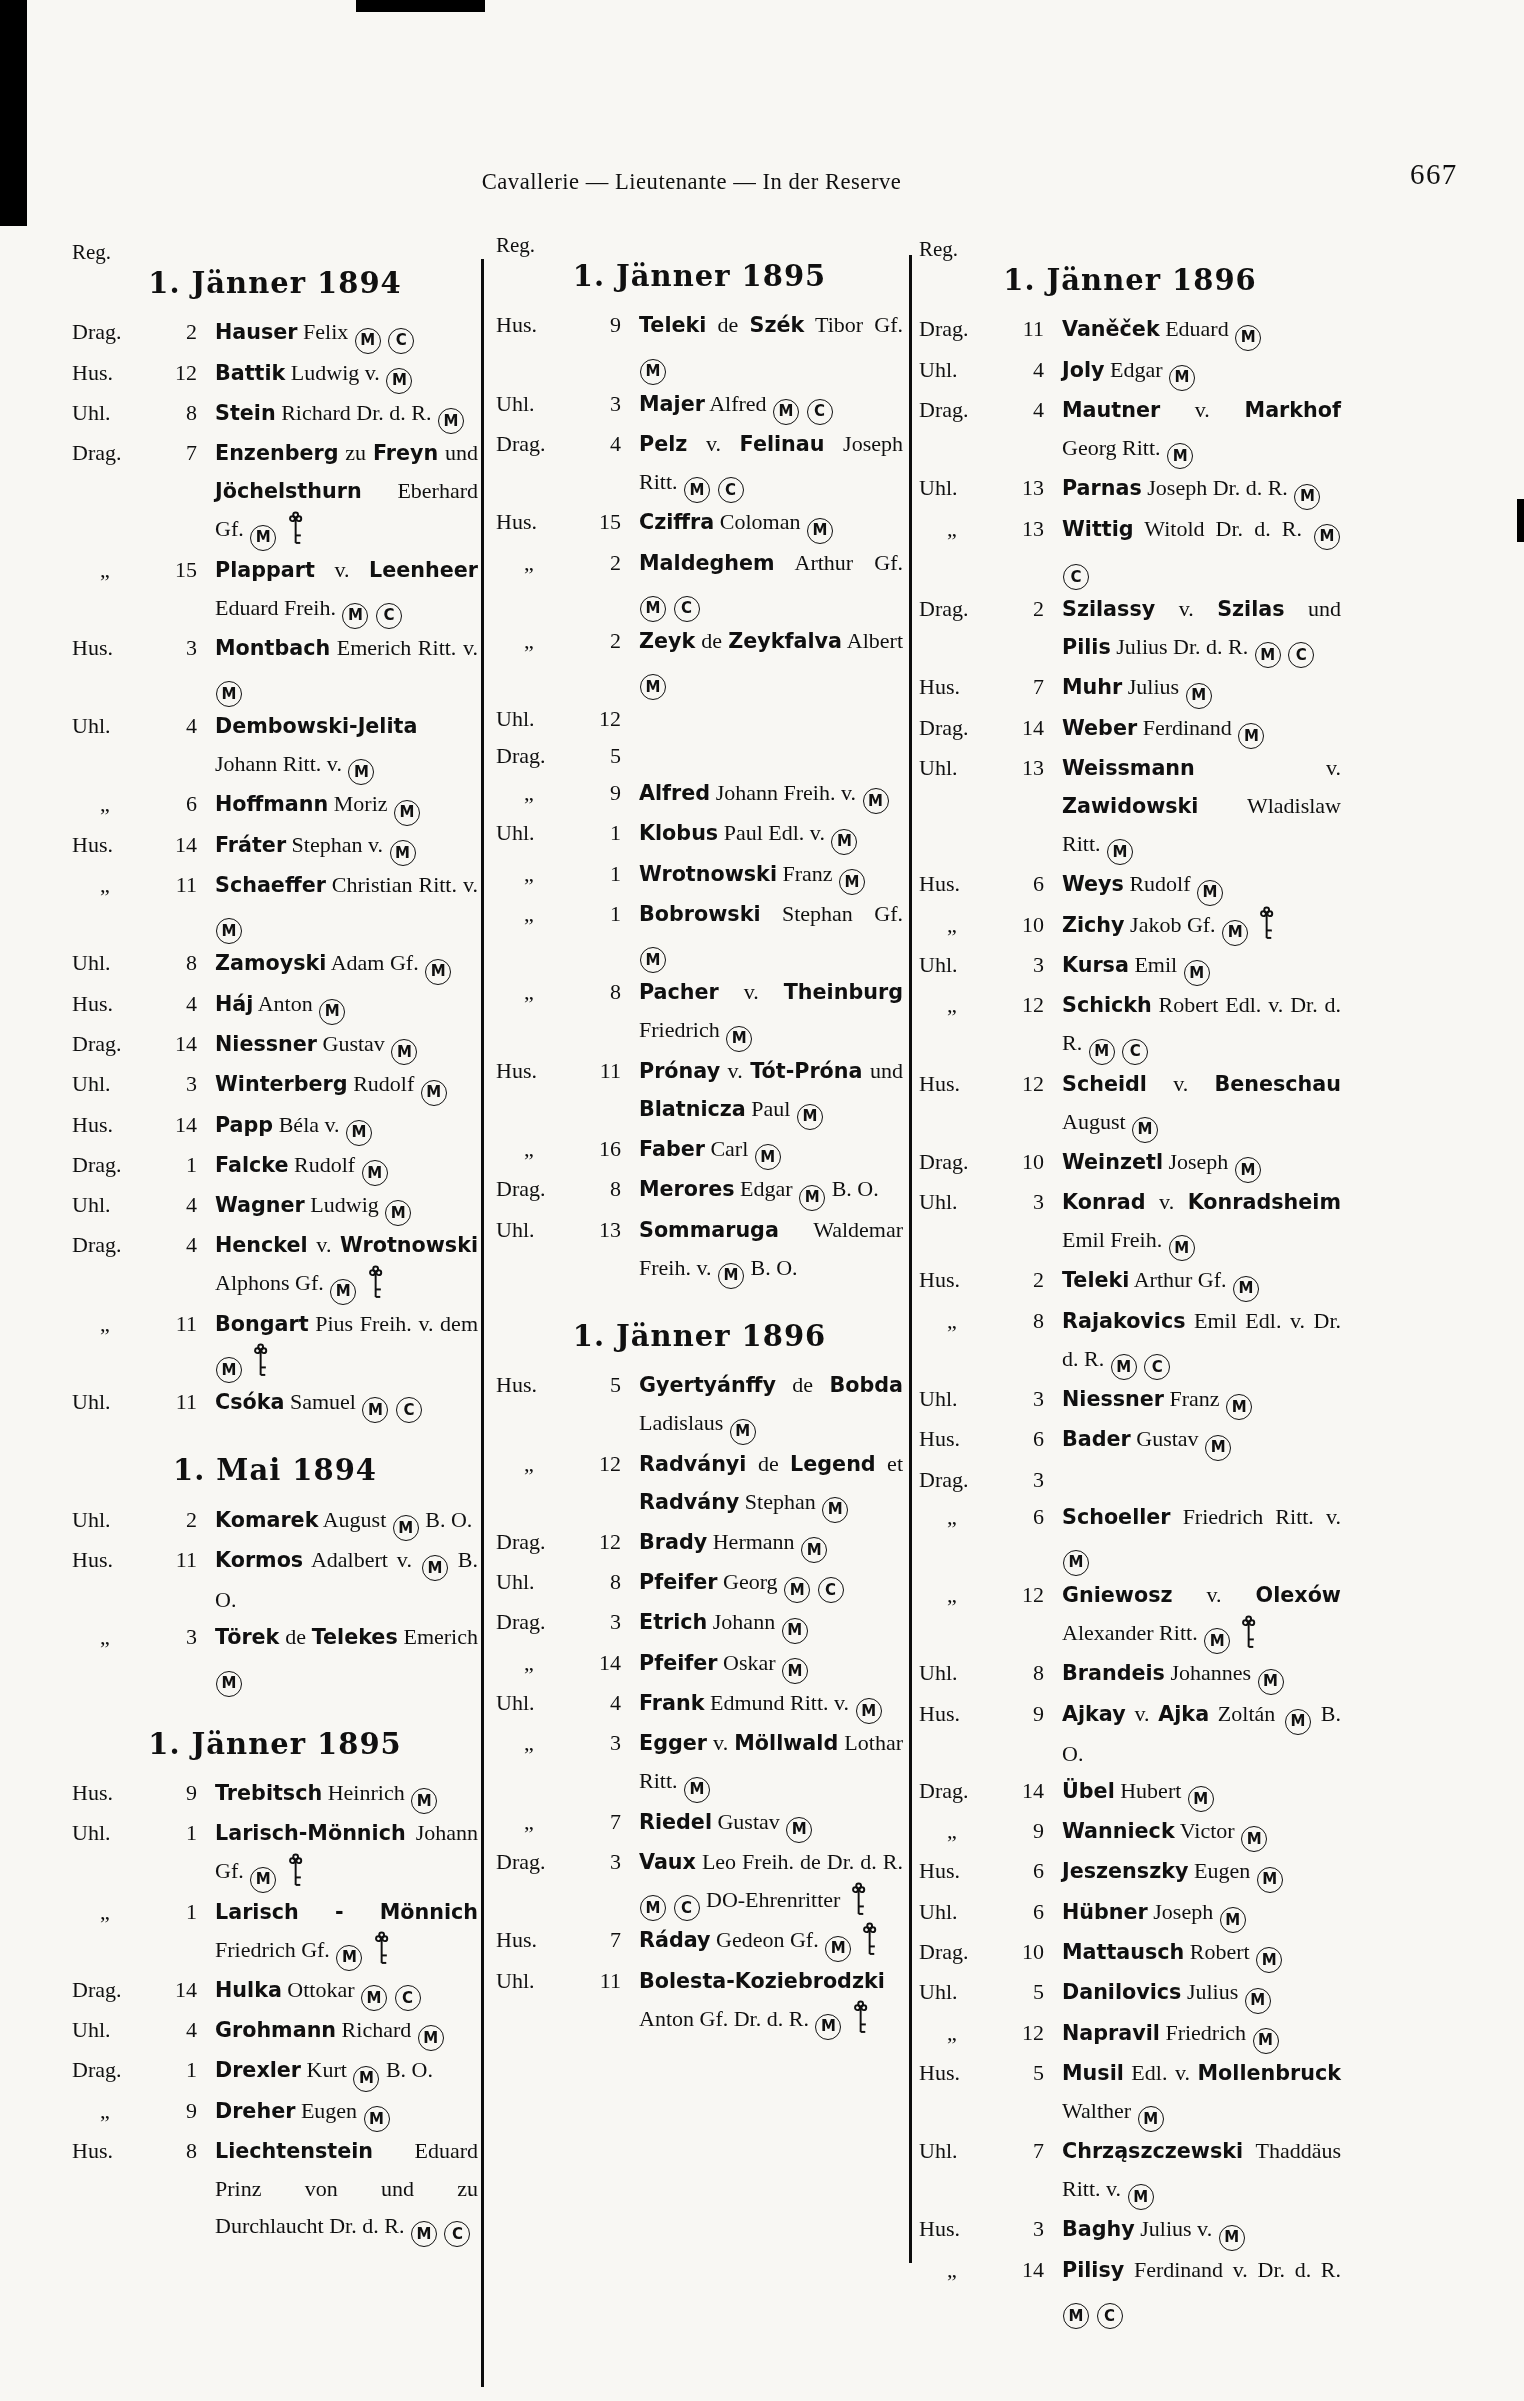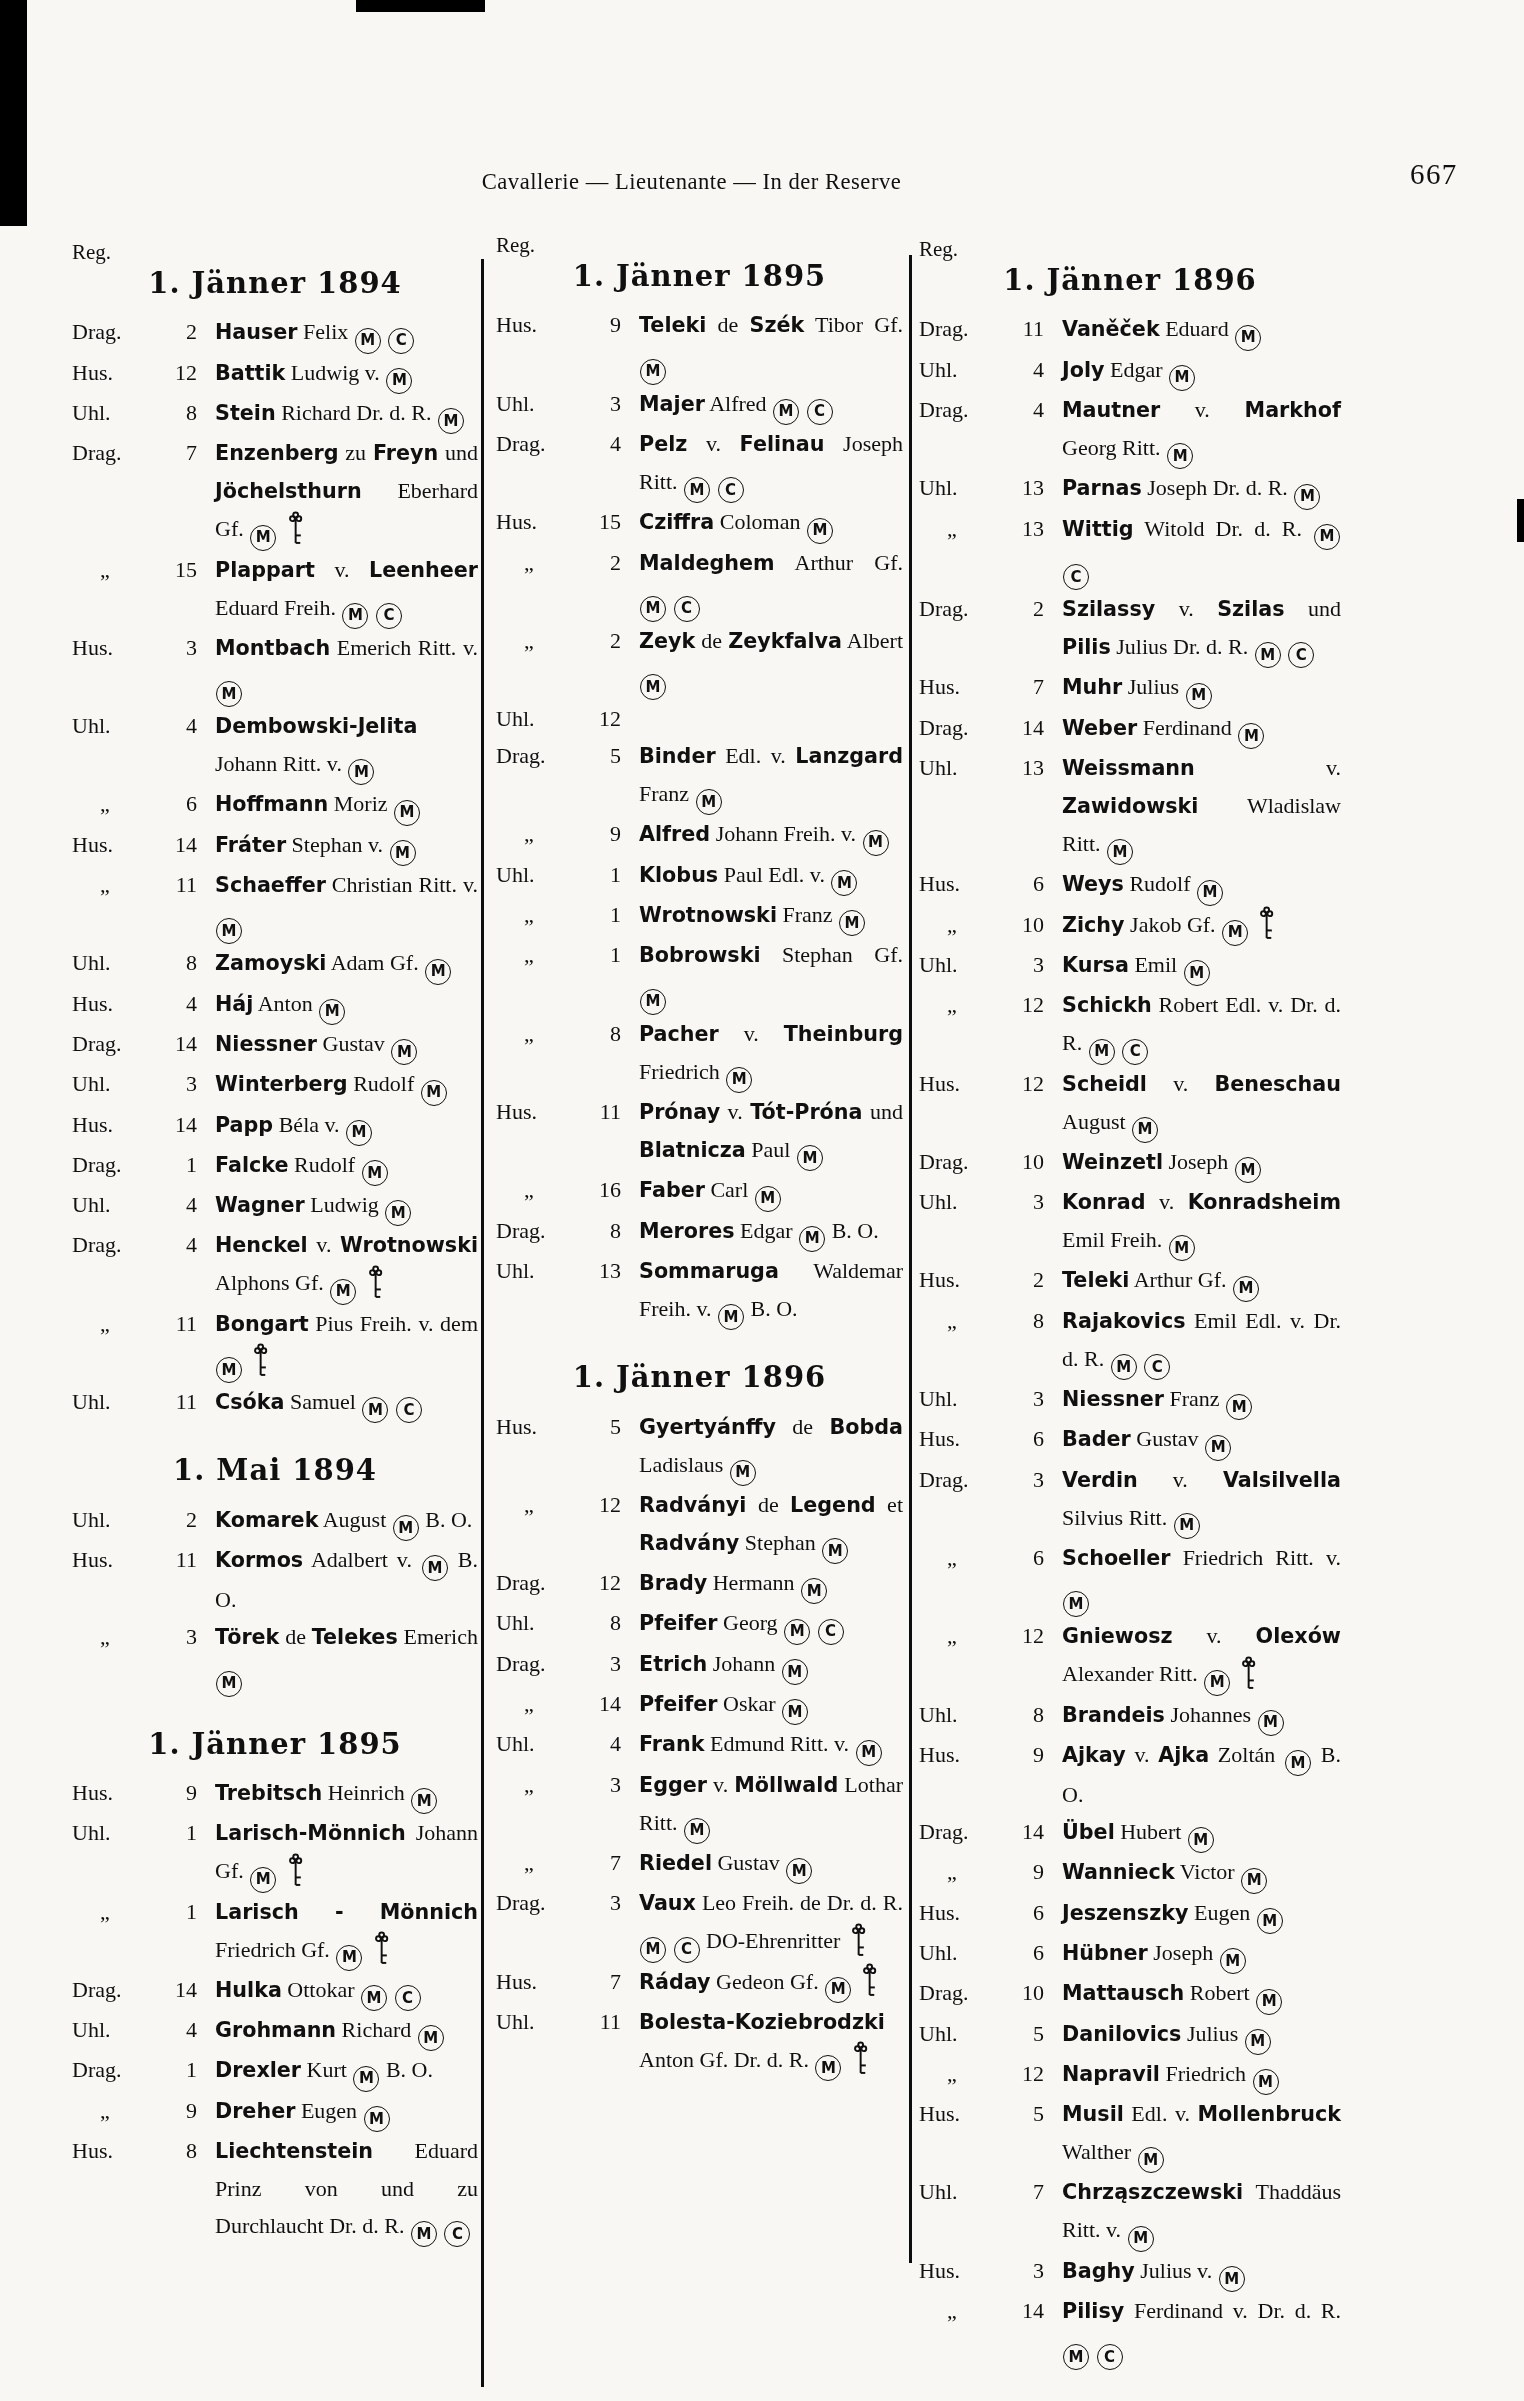--- a/index.html
+++ b/index.html
@@ -307,21 +307,20 @@
         <span class="nr">2</span>
         <span class="name"><span class="bold">Zeyk</span> de <span class="bold">Zeykfalva</span> Albert <span class="badge">M</span></span>
       </div>
       <div class="entry">
         <span class="reg">Uhl.</span>
         <span class="nr">12</span>
       </div>
       <div class="entry">
         <span class="reg">Drag.</span>
         <span class="nr">5</span>
-        <span class="name"><span class="bold">Binder</span> Edl. v. <span class="bold">Lanzgard</span> Franz <span class="badge">M</span></span>
       </div>
       <div class="entry">
         <span class="reg ditto">„</span>
         <span class="nr">9</span>
         <span class="name"><span class="bold">Alfred</span> Johann Freih. v. <span class="badge">M</span></span>
       </div>
       <div class="entry">
         <span class="reg">Uhl.</span>
         <span class="nr">1</span>
         <span class="name"><span class="bold">Klobus</span> Paul Edl. v. <span class="badge">M</span></span>
@@ -558,21 +557,20 @@
         <span class="name"><span class="bold">Niessner</span> Franz <span class="badge">M</span></span>
       </div>
       <div class="entry">
         <span class="reg">Hus.</span>
         <span class="nr">6</span>
         <span class="name"><span class="bold">Bader</span> Gustav <span class="badge">M</span></span>
       </div>
       <div class="entry">
         <span class="reg">Drag.</span>
         <span class="nr">3</span>
-        <span class="name"><span class="bold">Verdin</span> v. <span class="bold">Valsilvella</span> Silvius Ritt. <span class="badge">M</span></span>
       </div>
       <div class="entry">
         <span class="reg ditto">„</span>
         <span class="nr">6</span>
         <span class="name"><span class="bold">Schoeller</span> Friedrich Ritt. v. <span class="badge">M</span></span>
       </div>
       <div class="entry">
         <span class="reg ditto">„</span>
         <span class="nr">12</span>
         <span class="name"><span class="bold">Gniewosz</span> v. <span class="bold">Olexów</span> Alexander Ritt. <span class="badge">M</span> <span class="key-icon"><svg width="17.3" height="35" viewBox="0 0 30 60" xmlns="http://www.w3.org/2000/svg">

